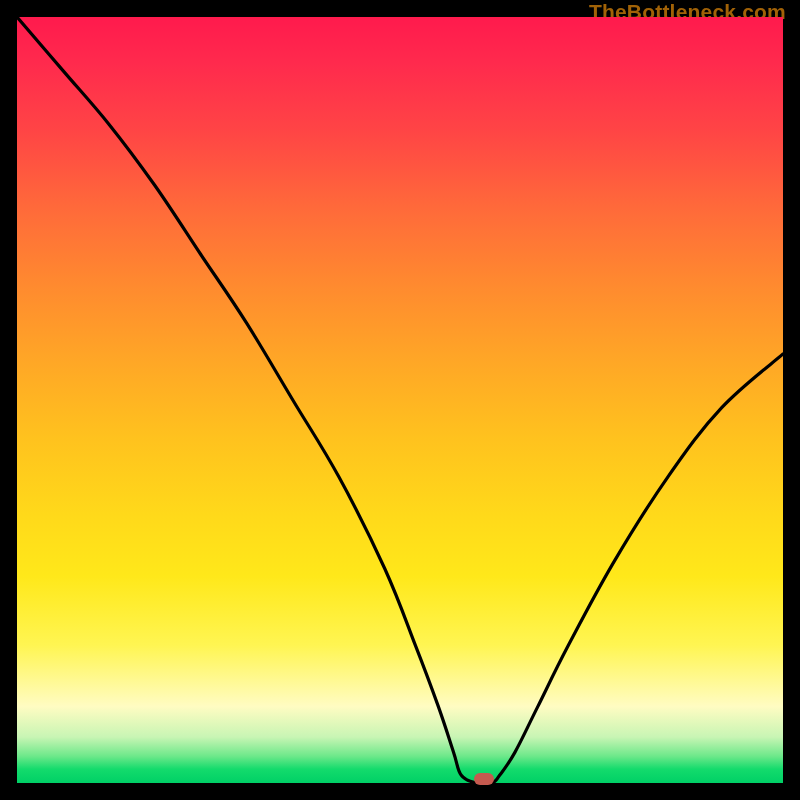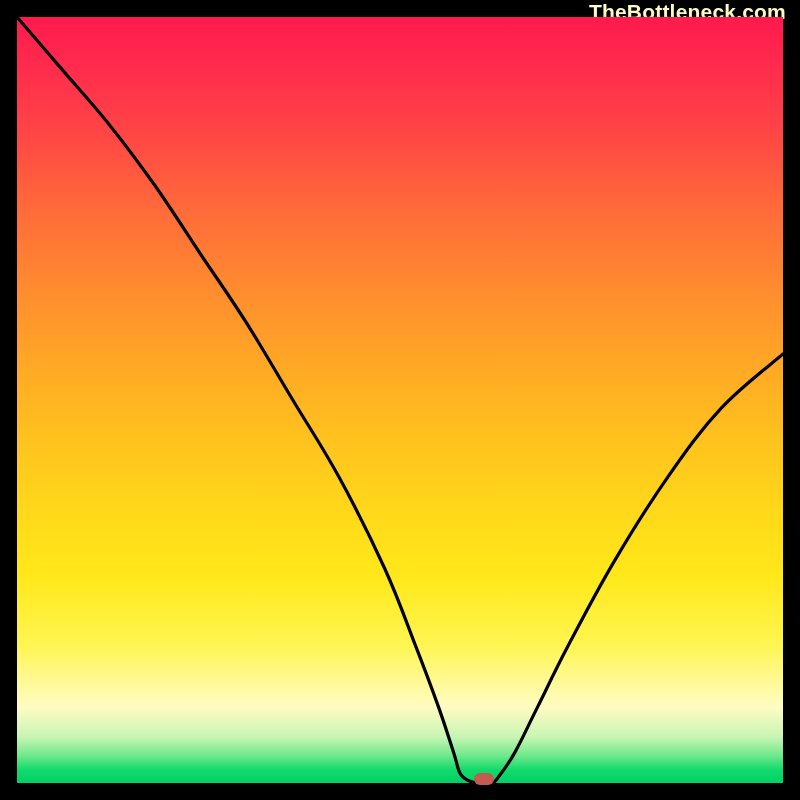--- a/index.html
+++ b/index.html
@@ -33,21 +33,21 @@
       #c8f5b4 94%,
       #6de88a 96.5%,
       #13db6c 98.2%,
       #00d066 100%
     );
   }
   .watermark {
     position: absolute;
     top: 0px;
     right: 14px;
-    color: #fef9c3;
+    color: #a16207;
     font-size: 21px;
     font-weight: 600;
     letter-spacing: 0.2px;
     user-select: none;
   }
   svg.curve {
     position: absolute;
     left: 0;
     top: 0;
   }

